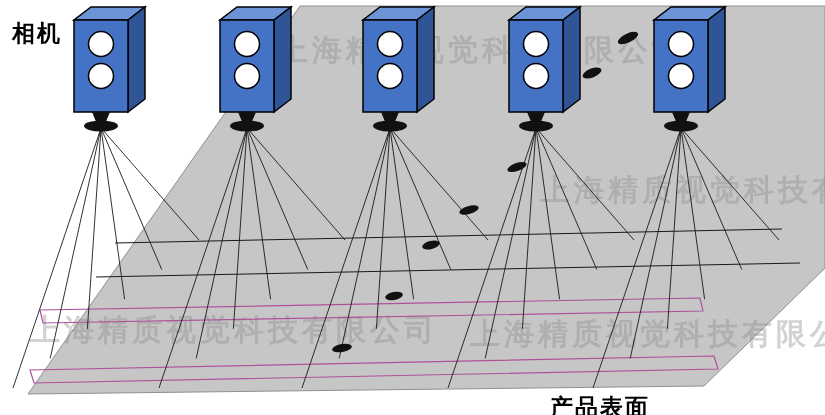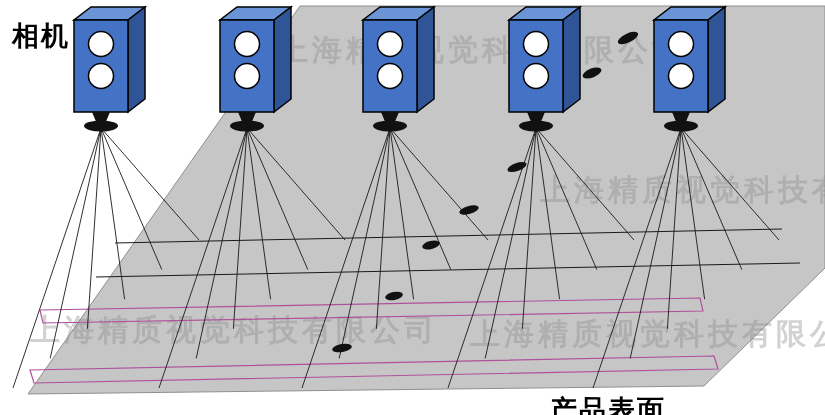--- a/index.html
+++ b/index.html
@@ -8,21 +8,21 @@
     width:825px;height:415px;
     background:#ffffff;
     overflow:hidden;
     font-family:"Liberation Sans", sans-serif;
   }
   svg#scene{position:absolute;left:0;top:0;}
   .label{
     position:absolute;
     color:#000;
     font-weight:bold;
-    font-size:27px;
+    font-size:23px;
     letter-spacing:2px;
     white-space:nowrap;
     text-align:right;
   }
   .camera-label{left:12px;top:18px;}
   .surface-label{left:550px;top:392px;}
   .wm{
     font-size:30px;
     font-weight:bold;
     letter-spacing:4px;

